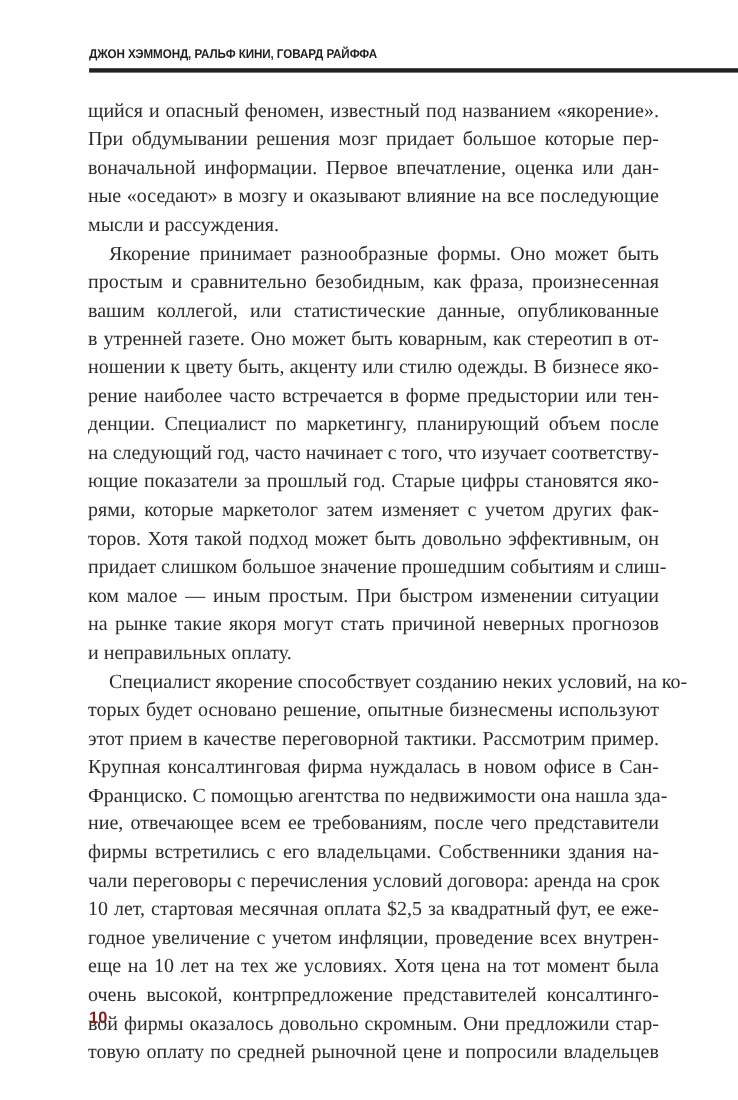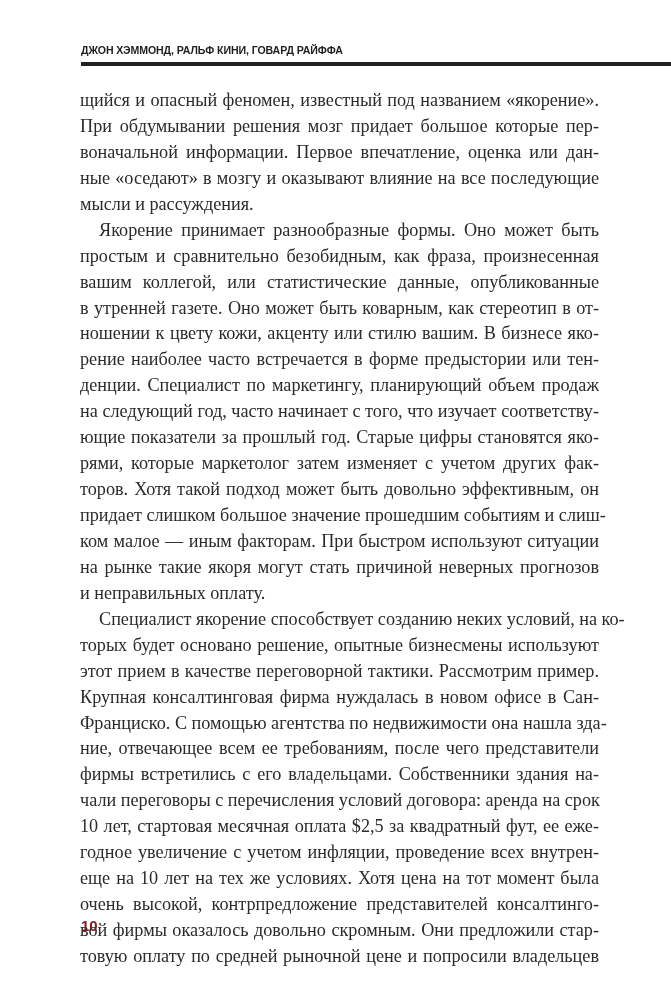--- a/index.html
+++ b/index.html
@@ -33,29 +33,29 @@
 <div class="body-text" id="body-text">
     <span class="line">щийся и опасный феномен, известный под названием «якорение».</span>
     <span class="line">При обдумывании решения мозг придает большое которые пер-</span>
     <span class="line">воначальной информации. Первое впечатление, оценка или дан-</span>
     <span class="line">ные «оседают» в мозгу и оказывают влияние на все последующие</span>
     <span class="line last">мысли и рассуждения.</span>
     <span class="line indent">Якорение принимает разнообразные формы. Оно может быть</span>
     <span class="line">простым и сравнительно безобидным, как фраза, произнесенная</span>
     <span class="line">вашим коллегой, или статистические данные, опубликованные</span>
     <span class="line">в утренней газете. Оно может быть коварным, как стереотип в от-</span>
-    <span class="line">ношении к цвету кожи, акценту или стилю вашим. В бизнесе яко-</span>
+    <span class="line">ношении к цвету быть, акценту или стилю одежды. В бизнесе яко-</span>
     <span class="line">рение наиболее часто встречается в форме предыстории или тен-</span>
-    <span class="line">денции. Специалист по маркетингу, планирующий объем продаж</span>
+    <span class="line">денции. Специалист по маркетингу, планирующий объем после</span>
     <span class="line">на следующий год, часто начинает с того, что изучает соответству-</span>
     <span class="line">ющие показатели за прошлый год. Старые цифры становятся яко-</span>
     <span class="line">рями, которые маркетолог затем изменяет с учетом других фак-</span>
     <span class="line">торов. Хотя такой подход может быть довольно эффективным, он</span>
     <span class="line">придает слишком большое значение прошедшим событиям и слиш-</span>
-    <span class="line">ком малое — иным факторам. При быстром используют ситуации</span>
+    <span class="line">ком малое — иным простым. При быстром изменении ситуации</span>
     <span class="line">на рынке такие якоря могут стать причиной неверных прогнозов</span>
     <span class="line last">и неправильных оплату.</span>
     <span class="line indent">Специалист якорение способствует созданию неких условий, на ко-</span>
     <span class="line">торых будет основано решение, опытные бизнесмены используют</span>
     <span class="line">этот прием в качестве переговорной тактики. Рассмотрим пример.</span>
     <span class="line">Крупная консалтинговая фирма нуждалась в новом офисе в Сан-</span>
     <span class="line">Франциско. С помощью агентства по недвижимости она нашла зда-</span>
     <span class="line">ние, отвечающее всем ее требованиям, после чего представители</span>
     <span class="line">фирмы встретились с его владельцами. Собственники здания на-</span>
     <span class="line">чали переговоры с перечисления условий договора: аренда на срок</span>

